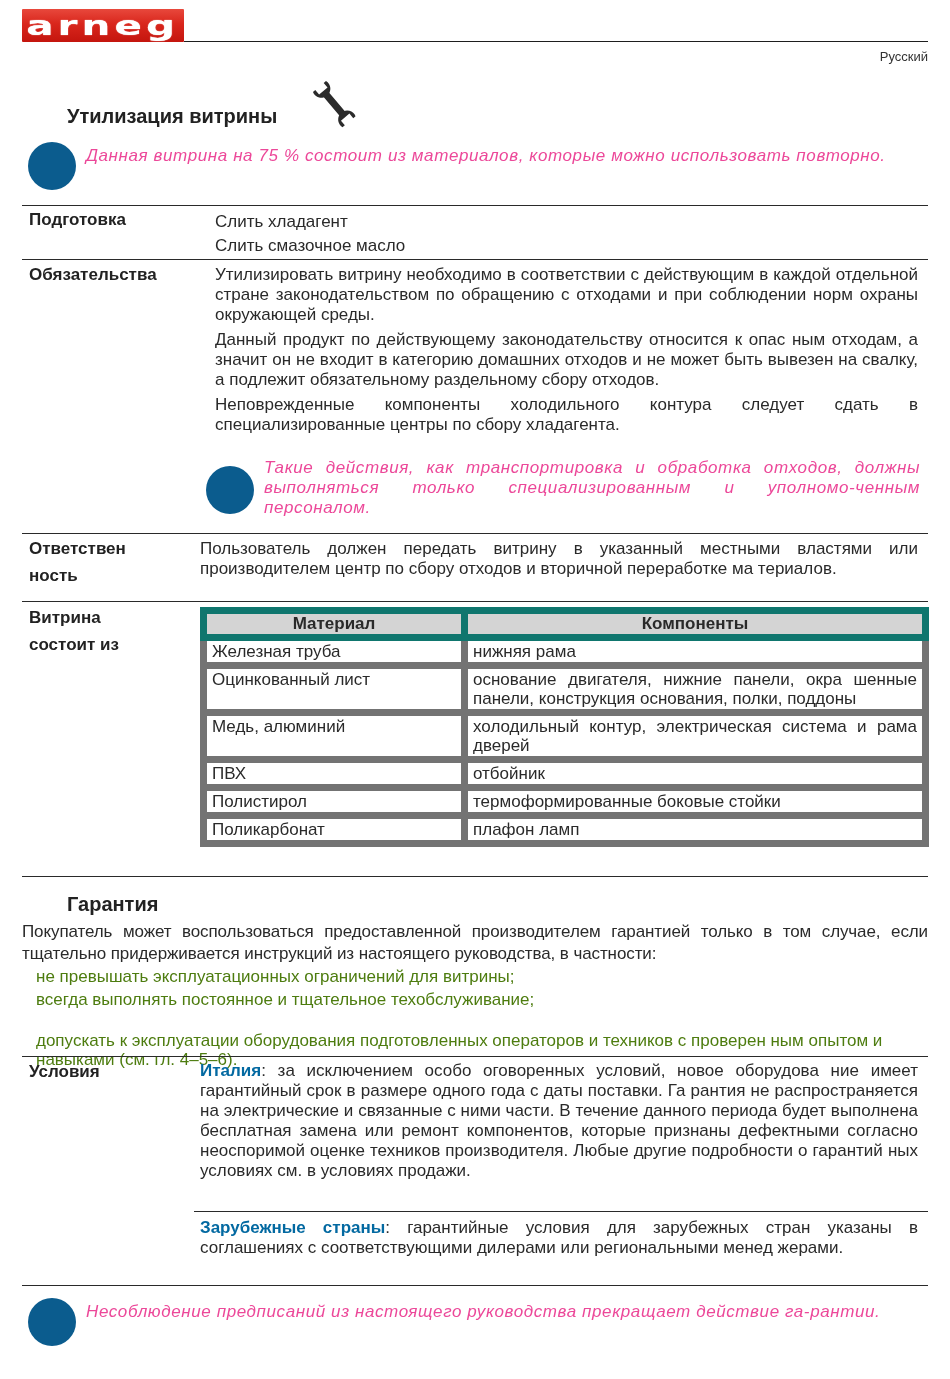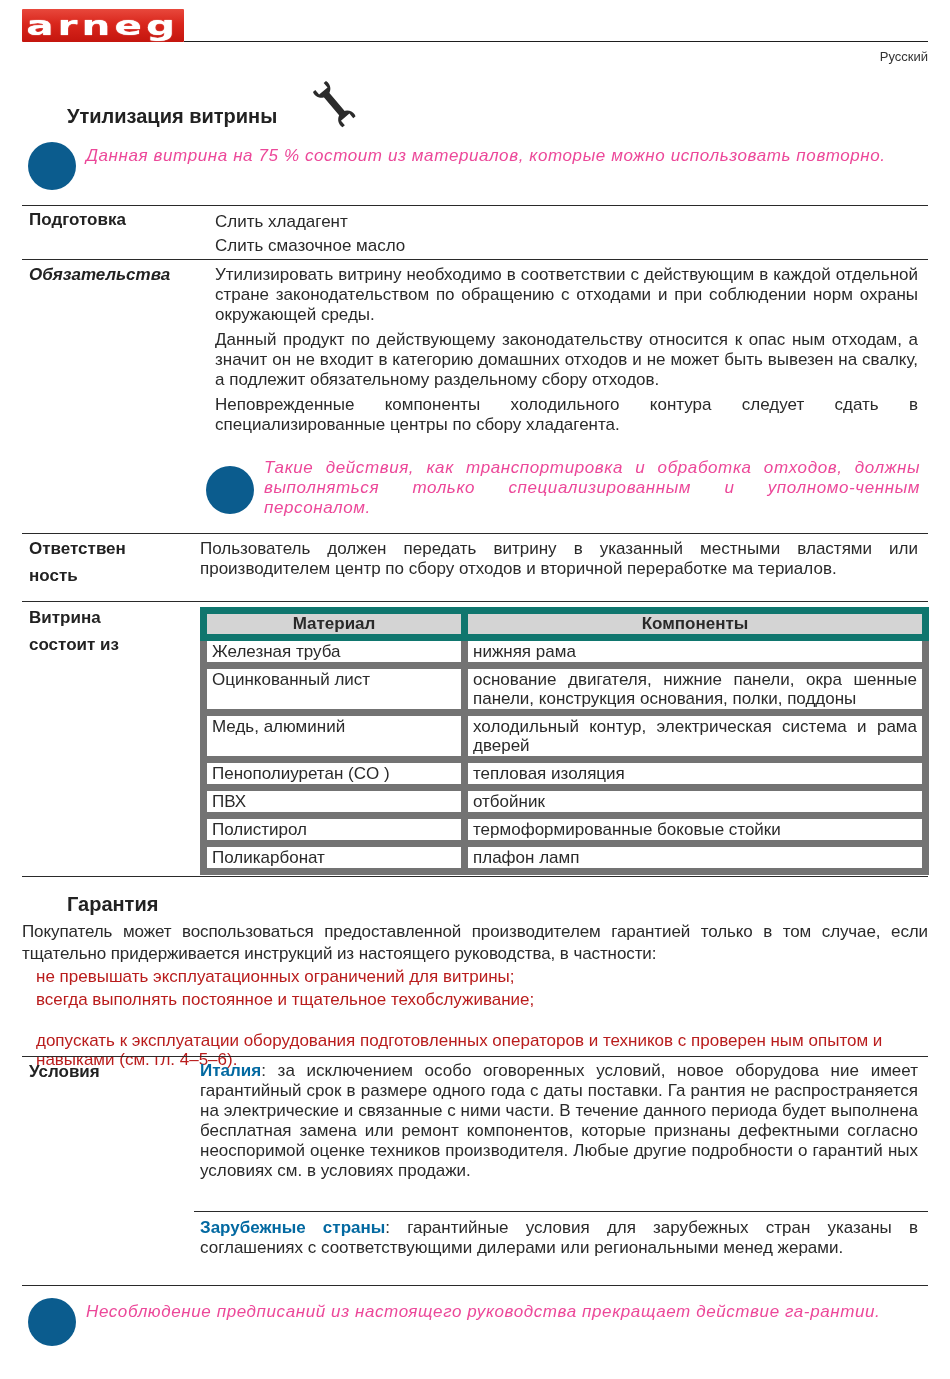--- a/index.html
+++ b/index.html
@@ -50,21 +50,21 @@
   }
   .mat-table th {
     background: #d4d4d4; font-weight: bold; border: 7px solid #0f766e;
     text-align: center; line-height: 20px; padding: 0;
   }
   .mat-table td {
     border: 7px solid #737373; vertical-align: top; line-height: 19px;
     padding: 1px 5px 1px 5px; text-align: justify;
   }
   .mat-table td.c1 { width: 244px; }
-  .list-item { font-size: 17px; line-height: 22px; color: #b91c1c; }
+  .list-item { font-size: 17px; line-height: 22px; color: #4d7c0f; }
   b { color: #0369a1; }
 </style>
 </head>
 <body>
 
 <div class="abs logo">
   <span>arneg</span>
 </div>
 <div class="abs header-rule"></div>
 <div class="abs lang">Русский</div>
@@ -84,21 +84,21 @@
 <div class="abs rule" style="left:22px; top:205px; width:906px;"></div>
 
 <div class="abs label" style="left:29px; top:206px;">Подготовка</div>
 <div class="abs body-text" style="left:215px; top:210px; line-height:24px;">
   <div>Слить хладагент</div>
   <div>Слить смазочное масло</div>
 </div>
 
 <div class="abs rule" style="left:22px; top:259px; width:906px;"></div>
 
-<div class="abs label" style="left:29px; top:261px;font-style:italic;">Обязательства</div>
+<div class="abs label" style="left:29px; top:261px;">Обязательства</div>
 <div class="abs body-text" style="left:215px; top:265px; width:703px;">
   <p class="para">Утилизировать витрину необходимо в соответствии с действующим в каждой отдельной стране законодательством по обращению с отходами и при соблюдении норм охраны окружающей среды.</p>
   <p class="para">Данный продукт по действующему законодательству относится к опас ным отходам, а значит он не входит в категорию домашних отходов и не может быть вывезен на свалку, а подлежит обязательному раздельному сбору отходов.</p>
   <p class="para">Неповрежденные компоненты холодильного контура следует сдать в специализированные центры по сбору хладагента.</p>
 </div>
 <div class="abs note-dot" style="left:206px; top:466px;"></div>
 <div class="abs note-text" style="left:264px; top:458px; width:656px;">Такие действия, как транспортировка и обработка отходов, должны выполняться только специализированным и уполномо-ченным персоналом.</div>
 
 <div class="abs rule" style="left:22px; top:533px; width:906px;"></div>
 
@@ -128,24 +128,20 @@
       </tr>
       <tr>
         <td class="c1">Оцинкованный лист</td>
         <td class="c2">основание двигателя, нижние панели, окра шенные панели, конструкция основания, полки, поддоны</td>
       </tr>
       <tr>
         <td class="c1">Медь, алюминий</td>
         <td class="c2">холодильный контур, электрическая система и рама дверей</td>
       </tr>
       <tr>
-        <td class="c1">Пенополиуретан (CO )</td>
-        <td class="c2">тепловая изоляция</td>
-      </tr>
-      <tr>
         <td class="c1">ПВХ</td>
         <td class="c2">отбойник</td>
       </tr>
       <tr>
         <td class="c1">Полистирол</td>
         <td class="c2">термоформированные боковые стойки</td>
       </tr>
       <tr>
         <td class="c1">Поликарбонат</td>
         <td class="c2">плафон ламп</td>

